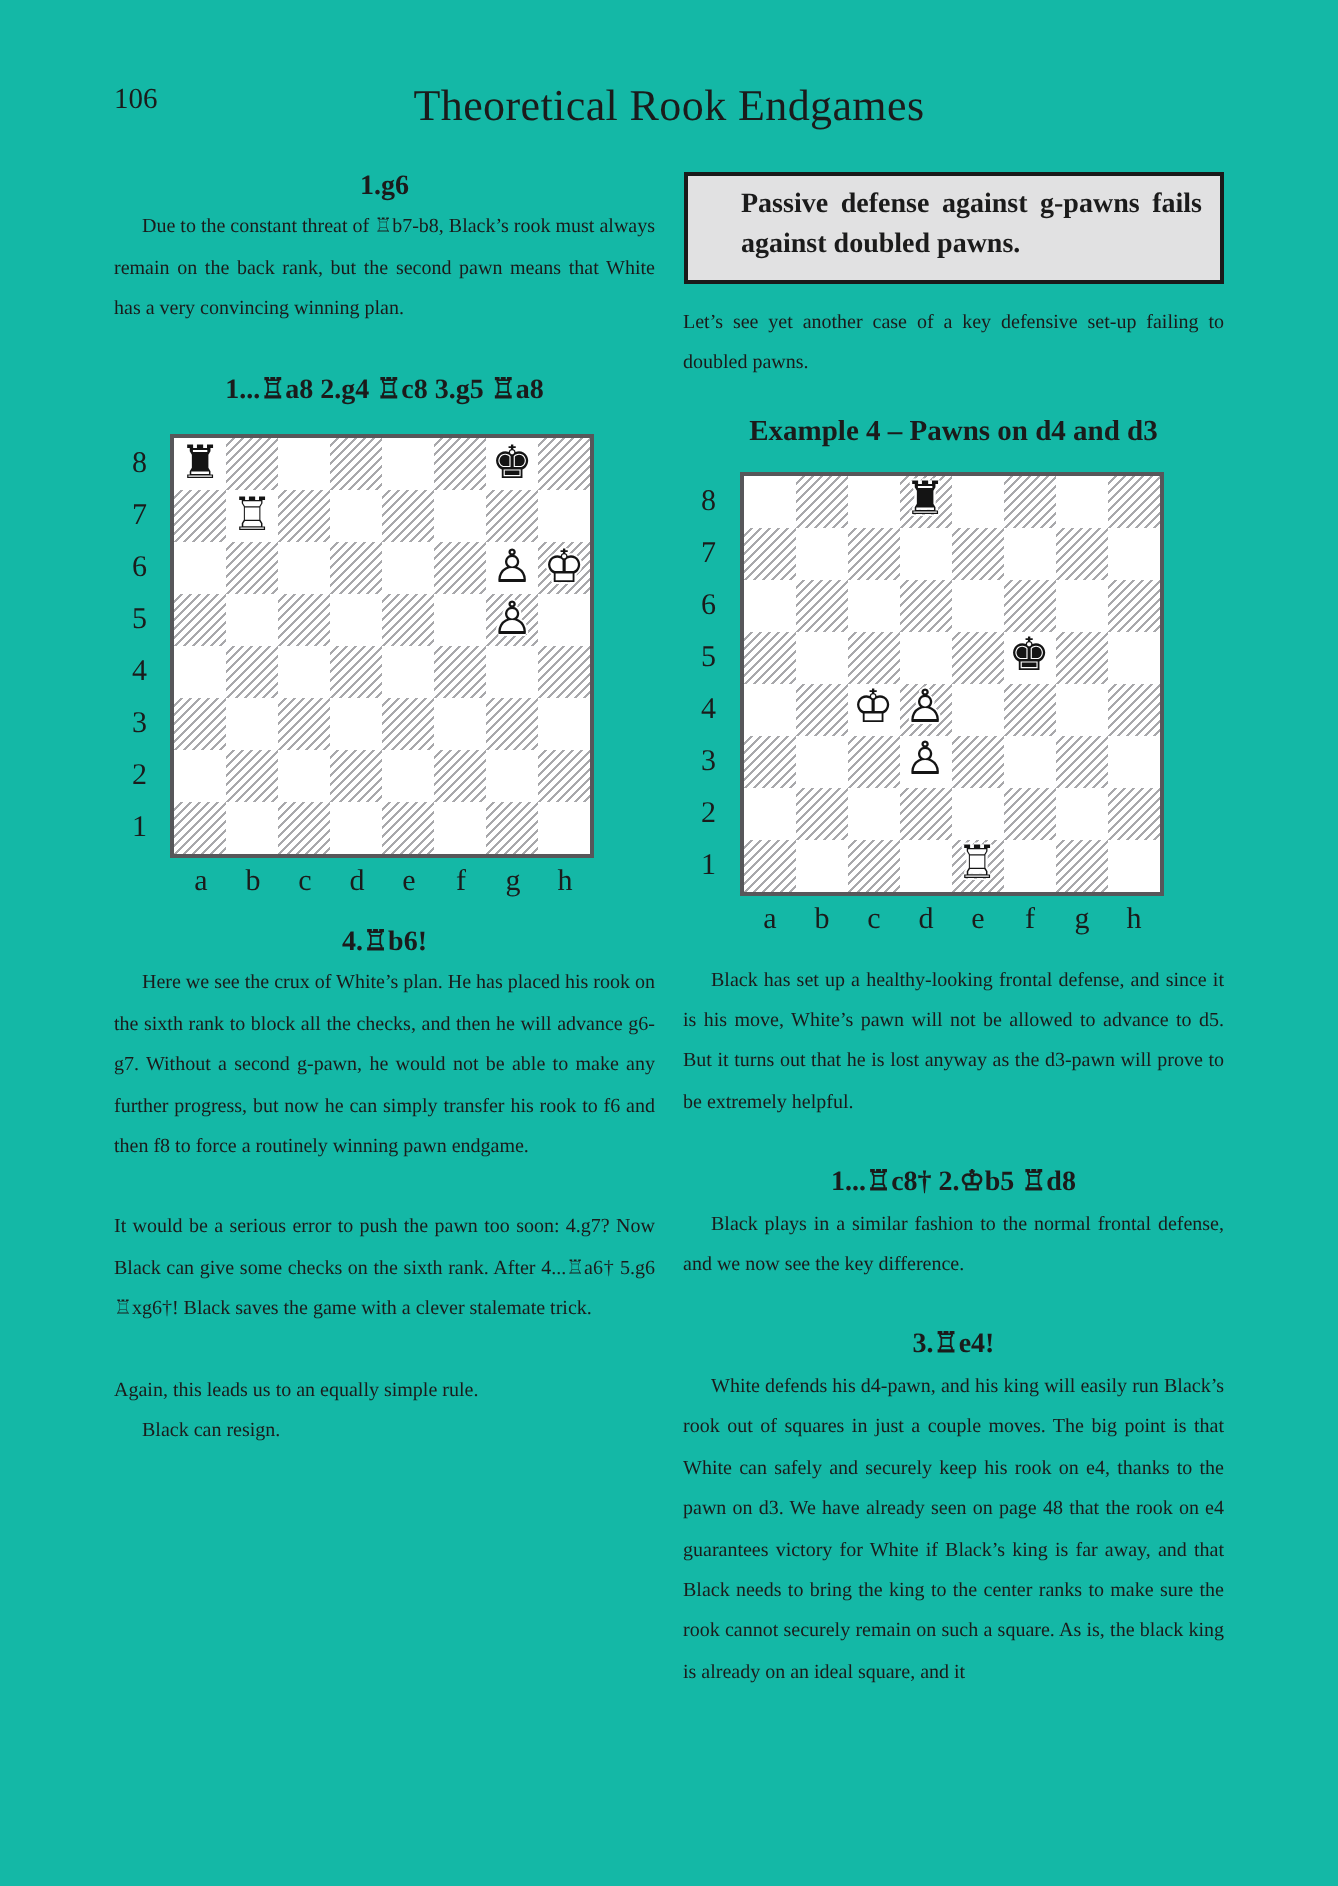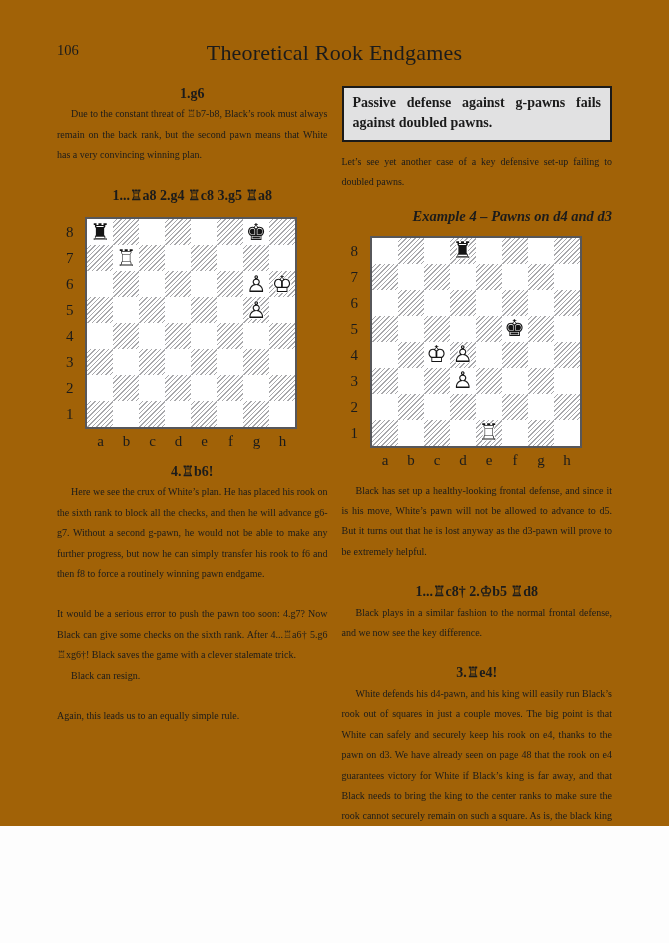--- a/index.html
+++ b/index.html
@@ -2,46 +2,46 @@
 <html style="--callout-bg: #e1e1e2; --callout-border: #1a1a1a; --board-border: #57575a; --hatch: #a8a8ab;"><head>
 <meta charset="utf-8">
 <style>
   html,body{margin:0;padding:0;}
   body{
     width:669px;height:943px;background:#fdfdfd;
     font-family:"Liberation Serif","DejaVu Serif",serif;
     color:#1b1b1b;
     -webkit-font-smoothing:antialiased;
   }
-  .page{box-sizing:border-box;width:669px;height:826px;padding:40px 57px 0 57px;overflow:hidden;position:relative;background:#a16207;}
+  .page{box-sizing:border-box;width:669px;height:943px;padding:40px 57px 0 57px;overflow:hidden;position:relative;background:#14b8a6;}
 
   
   .pagehead{position:relative;height:22px;margin-bottom:22px;}
   .pagenum{position:absolute;left:0;top:2px;font-size:14.5px;}
   .pagetitle{position:absolute;left:0;right:0;top:0;text-align:center;font-size:22px;letter-spacing:.2px;}
 
   
   .cols{display:flex;gap:14px;align-items:flex-start;}
   .col{width:272px;box-sizing:border-box;}
   p{margin:0;}
   .body{font-size:10px;line-height:20.4px;text-align:justify;}
   .ind{text-indent:14px;}
   .gap{margin-top:20px;}
   .sgap{margin-top:10px;}
   .mv{font-size:14px;line-height:20.4px;font-weight:bold;text-align:center;}
 
   
   .callout{
     border:2px solid var(--callout-border,#1a1a1a);
     background:var(--callout-bg,#e1e1e2);
-    padding:5px 9px 6px 9px;margin-top:2px;
+    padding:5px 9px 6px 27px;margin-top:2px;
   }
   .callout-text{font-weight:bold;font-size:14px;line-height:20.4px;text-align:justify;}
 
-  .example{margin:15px 0 2px 0;text-align:right;font-size:14.5px;font-weight:bold;font-style:italic;}
+  .example{margin:15px 0 2px 0;text-align:center;font-size:14.5px;font-weight:bold;}
 
   
   .diagram{
     display:grid;
     grid-template-columns:22px auto;
     grid-template-rows:auto auto;
     width:max-content;
     margin:11px 0 12px 6px;
   }
   .ranks{grid-row:1;grid-column:1;display:grid;grid-template-rows:repeat(8,26px);padding-top:2.5px;}
@@ -201,22 +201,22 @@
             <div class="flab">e</div>
             <div class="flab">f</div>
             <div class="flab">g</div>
             <div class="flab">h</div>
           </div>
       </div>
 
       <p class="mv">4.♖b6!</p>
       <p class="body ind">Here we see the crux of White’s plan. He has placed his rook on the sixth rank to block all the checks, and then he will advance g6-g7. Without a second g-pawn, he would not be able to make any further progress, but now he can simply transfer his rook to f6 and then f8 to force a routinely winning pawn endgame.</p>
       <p class="body gap">It would be a serious error to push the pawn too soon: 4.g7? Now Black can give some checks on the sixth rank. After 4...♖a6† 5.g6 ♖xg6†! Black saves the game with a clever stalemate trick.</p>
+      <p class="body gap">Again, this leads us to an equally simple rule.</p>
       <p class="body ind">Black can resign.</p>
-      <p class="body gap">Again, this leads us to an equally simple rule.</p>
     </div>
 
     <div class="col">
       <div class="callout">
         <p class="callout-text">Passive defense against g-pawns fails against doubled pawns.</p>
       </div>
       <p class="body sgap">Let’s see yet another case of a key defensive set-up failing to doubled pawns.</p>
       <h3 class="example">Example 4 – Pawns on d4 and d3</h3>
 
       <div class="diagram">

